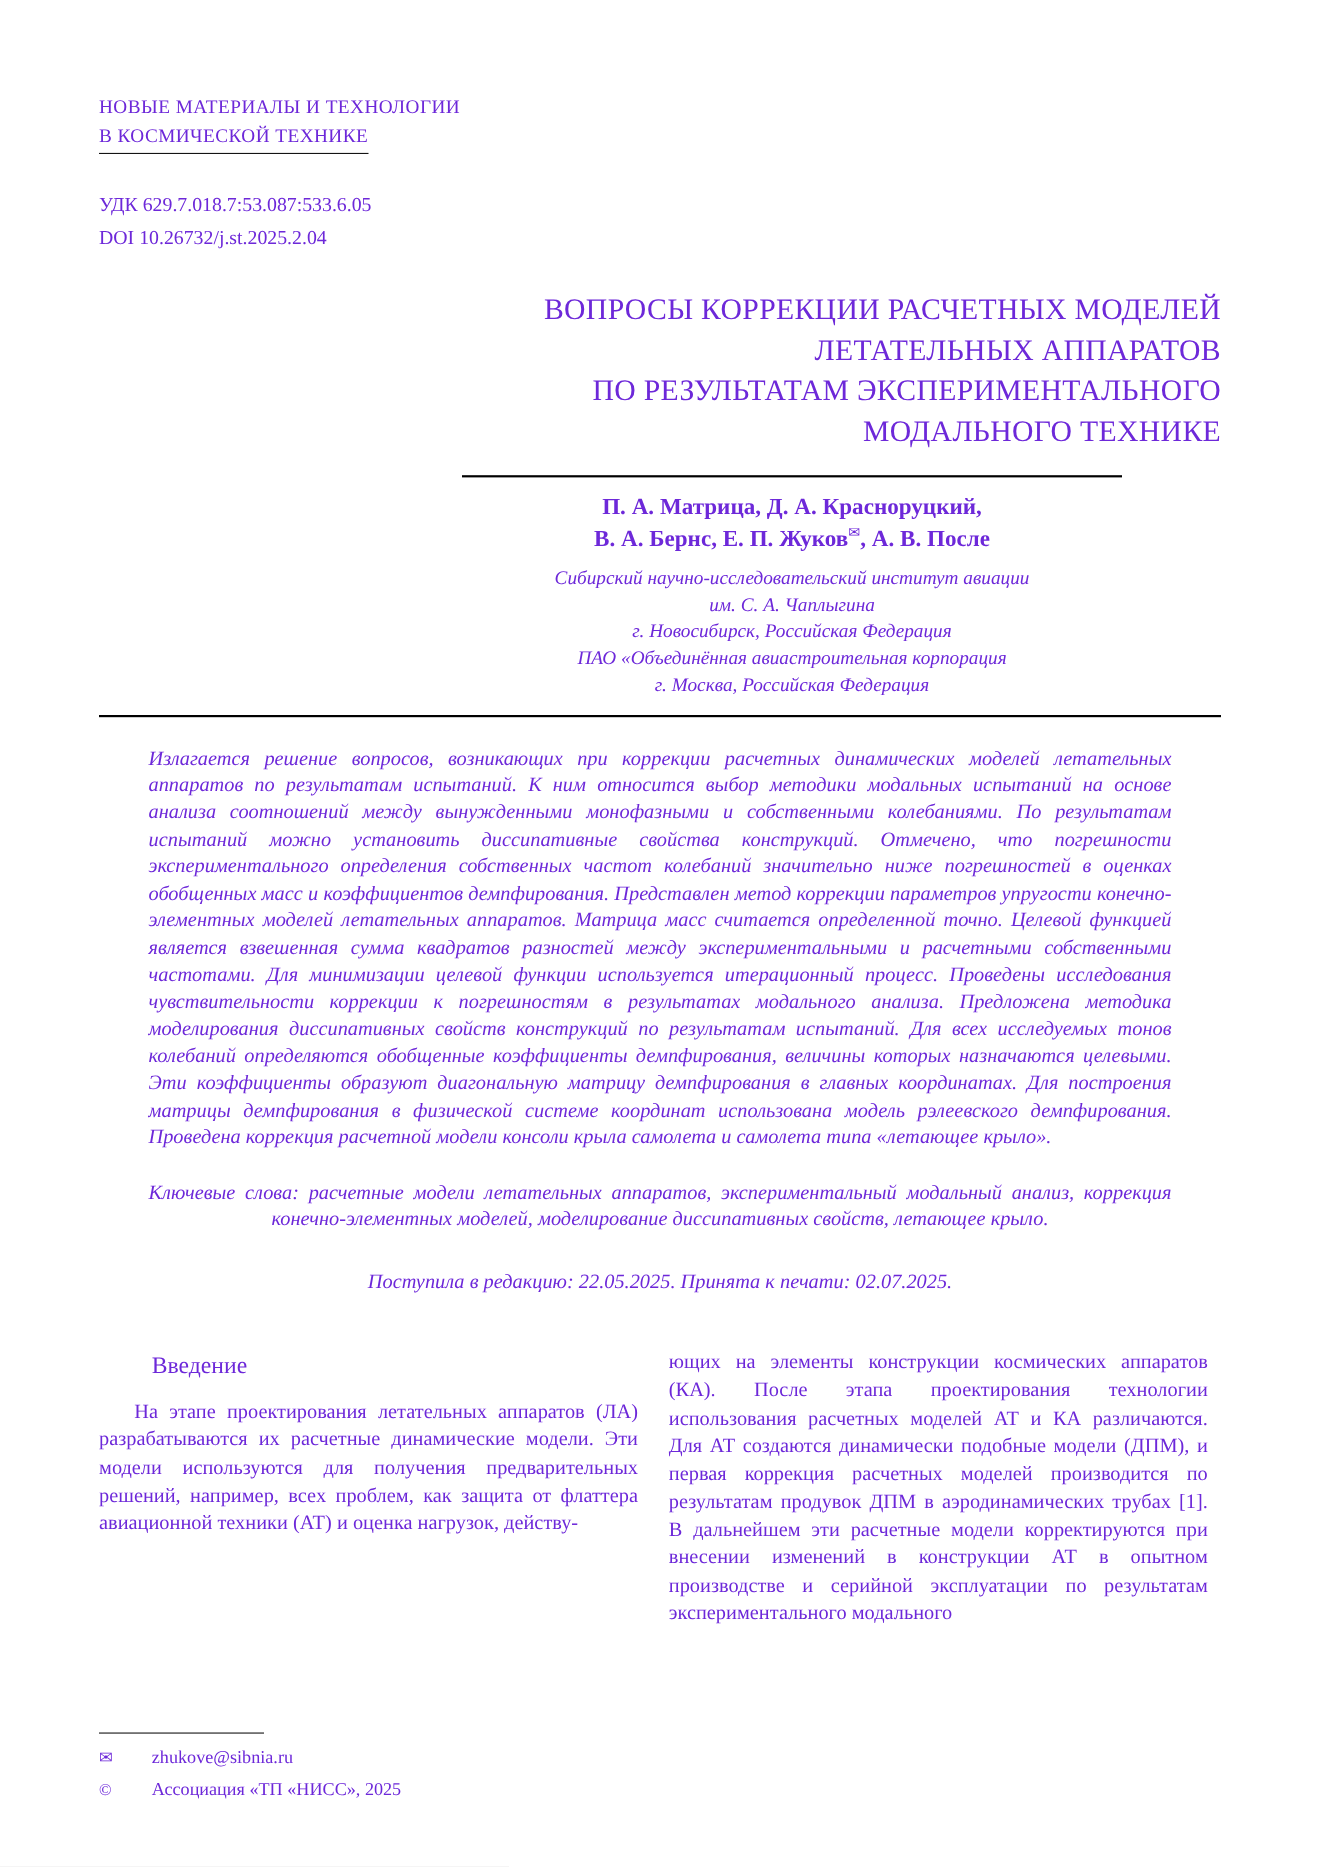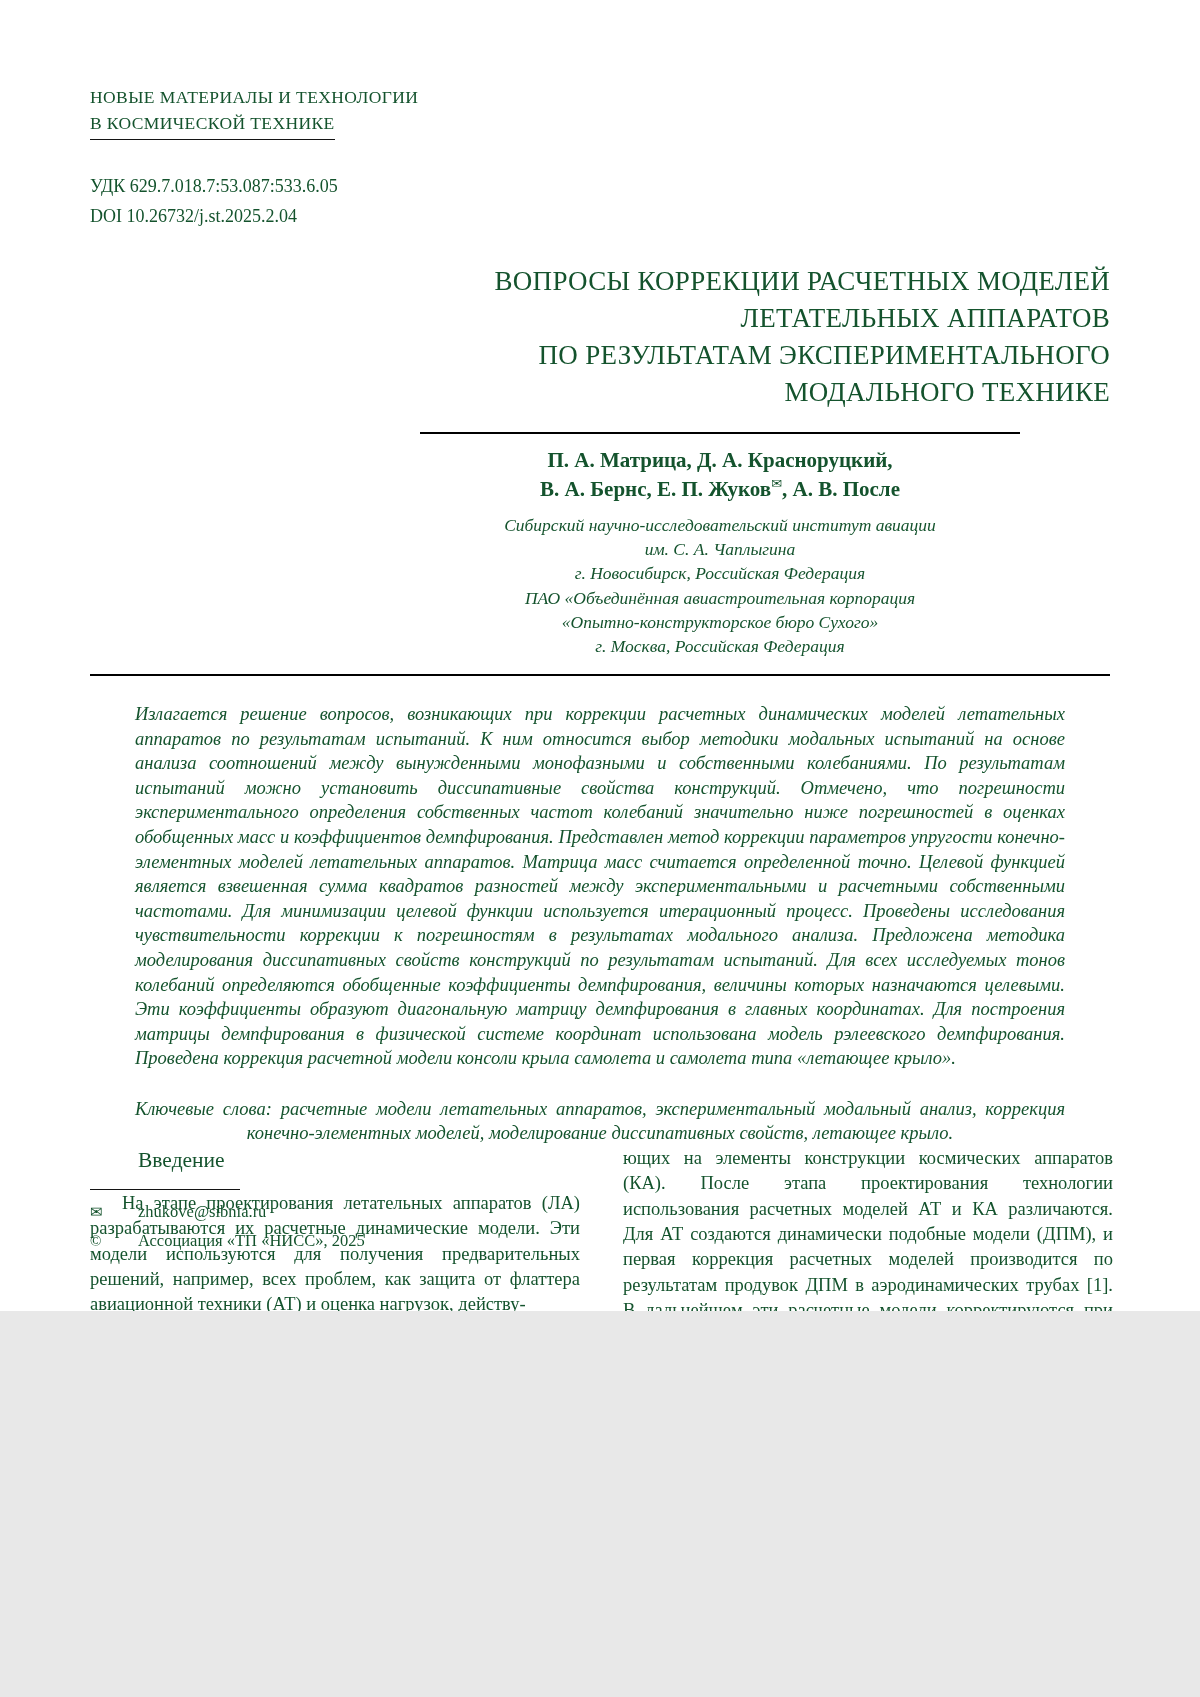--- a/index.html
+++ b/index.html
@@ -1,23 +1,23 @@
 <!DOCTYPE html>
 <html lang="ru"><head>
 <meta charset="utf-8">
 <style>
   * { box-sizing: border-box; }
   html, body { margin: 0; padding: 0; background: #e8e8e8; }
   .page {
     position: relative;
     width: 1200px;
-    height: 1311px;
+    height: 1697px;
     margin: 0 auto;
     background: #ffffff;
-    color: #14532d;
+    color: #6d28d9;
     font-family: "Liberation Serif", "DejaVu Serif", serif;
     padding: 84px 90px 60px 90px;
     overflow: hidden;
   }
 
   
   .journal-name { font-size: 17.5px; line-height: 1.5; letter-spacing: 0.4px; }
   .journal-name .u { display: inline-block; border-bottom: 1.5px solid #141414; padding-bottom: 2px; }
   .meta-line { font-size: 18px; }
   .udk { margin-top: 36px; }
@@ -49,21 +49,21 @@
     font-style: italic;
     font-size: 18.5px;
     line-height: 1.33;
     text-align: justify;
     text-align-last: center;
     hyphens: auto;
   }
   .received { margin-top: 34px; text-align: center; font-style: italic; font-size: 18.5px; }
 
   
-  .columns { display: flex; gap: 43px; }
+  .columns { margin-top: 50px; display: flex; gap: 28px; }
   .col { width: 490px; flex: 0 0 490px; }
   .intro-heading { font-size: 21.5px; font-weight: normal; margin: 2px 0 18px 48px; }
   .body-par {
     margin: 0;
     font-size: 18.5px;
     line-height: 1.37;
     text-align: justify;
     hyphens: auto;
   }
   .first-indent { text-indent: 32px; }
@@ -96,31 +96,31 @@
 
   <div class="rule-partial"></div>
   <div class="authors-block">
     <div class="authors-line">П. А. Матрица, Д. А. Красноруцкий,</div>
     <div class="authors-line"><span>В. А. Бернс, Е. П. Жуков</span><sup class="env-sup">✉</sup><span>, А. В. После</span></div>
     <div class="affiliation">
       <div>Сибирский научно-исследовательский институт авиации</div>
       <div>им. С. А. Чаплыгина</div>
       <div>г. Новосибирск, Российская Федерация</div>
       <div>ПАО «Объединённая авиастроительная корпорация</div>
-      <div>«Опытно-конструкторское бюро Сухого»</div>
       <div>г. Москва, Российская Федерация</div>
     </div>
   </div>
 
   <div class="full-rule"></div>
 
   <p class="abstract">Излагается решение вопросов, возникающих при коррекции расчетных динамических моделей летательных аппаратов по результатам испытаний. К ним относится выбор методики модальных испытаний на основе анализа соотношений между вынужденными монофазными и собственными колебаниями. По результатам испытаний можно установить диссипативные свойства конструкций. Отмечено, что погрешности экспериментального определения собственных частот колебаний значительно ниже погрешностей в оценках обобщенных масс и коэффициентов демпфирования. Представлен метод коррекции параметров упругости конечно-элементных моделей летательных аппаратов. Матрица масс считается определенной точно. Целевой функцией является взвешенная сумма квадратов разностей между экспериментальными и расчетными собственными частотами. Для минимизации целевой функции используется итерационный процесс. Проведены исследования чувствительности коррекции к погрешностям в результатах модального анализа. Предложена методика моделирования диссипативных свойств конструкций по результатам испытаний. Для всех исследуемых тонов колебаний определяются обобщенные коэффициенты демпфирования, величины которых назначаются целевыми. Эти коэффициенты образуют диагональную матрицу демпфирования в главных координатах. Для построения матрицы демпфирования в физической системе координат использована модель рэлеевского демпфирования. Проведена коррекция расчетной модели консоли крыла самолета и самолета типа «летающее крыло».</p>
 
   <p class="keywords">Ключевые слова: расчетные модели летательных аппаратов, экспериментальный модальный анализ, коррекция конечно-элементных моделей, моделирование диссипативных свойств, летающее крыло.</p>
 
+  <div class="received">Поступила в редакцию: 22.05.2025. Принята к печати: 02.07.2025.</div>
 
   <div class="columns">
     <div class="col">
       <h2 class="intro-heading">Введение</h2>
       <p class="body-par first-indent">На этапе проектирования летательных аппаратов (ЛА) разрабатываются их расчетные динамические модели. Эти модели используются для получения предварительных решений, например, всех проблем, как защита от флаттера авиационной техники (АТ) и оценка нагрузок, действу-</p>
     </div>
     <div class="col">
       <p class="body-par">ющих на элементы конструкции космических аппаратов (КА). После этапа проектирования технологии использования расчетных моделей АТ и КА различаются. Для АТ создаются динамически подобные модели (ДПМ), и первая коррекция расчетных моделей производится по результатам продувок ДПМ в аэродинамических трубах [1]. В дальнейшем эти расчетные модели корректируются при внесении изменений в конструкции АТ в опытном производстве и серийной эксплуатации по результатам экспериментального модального</p>
     </div>
   </div>

